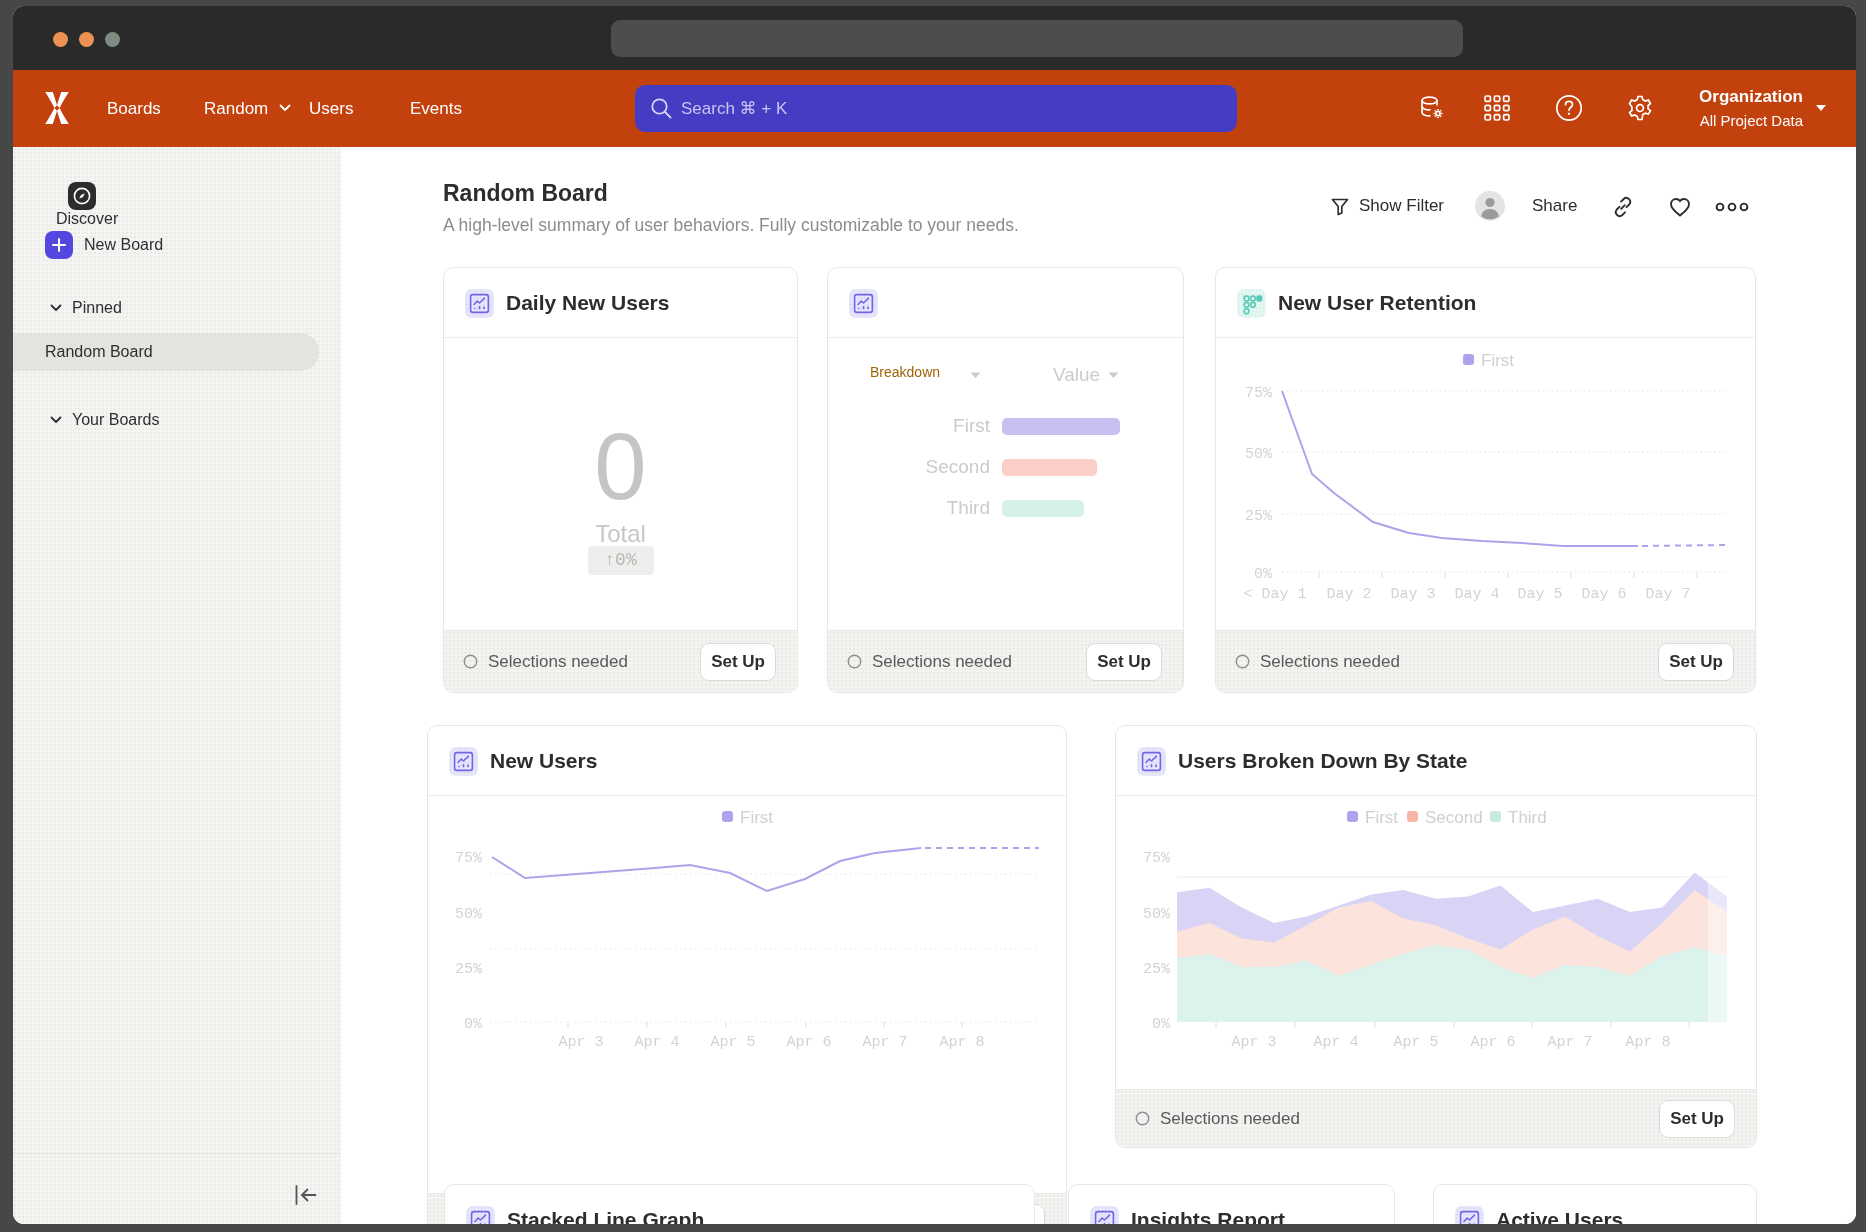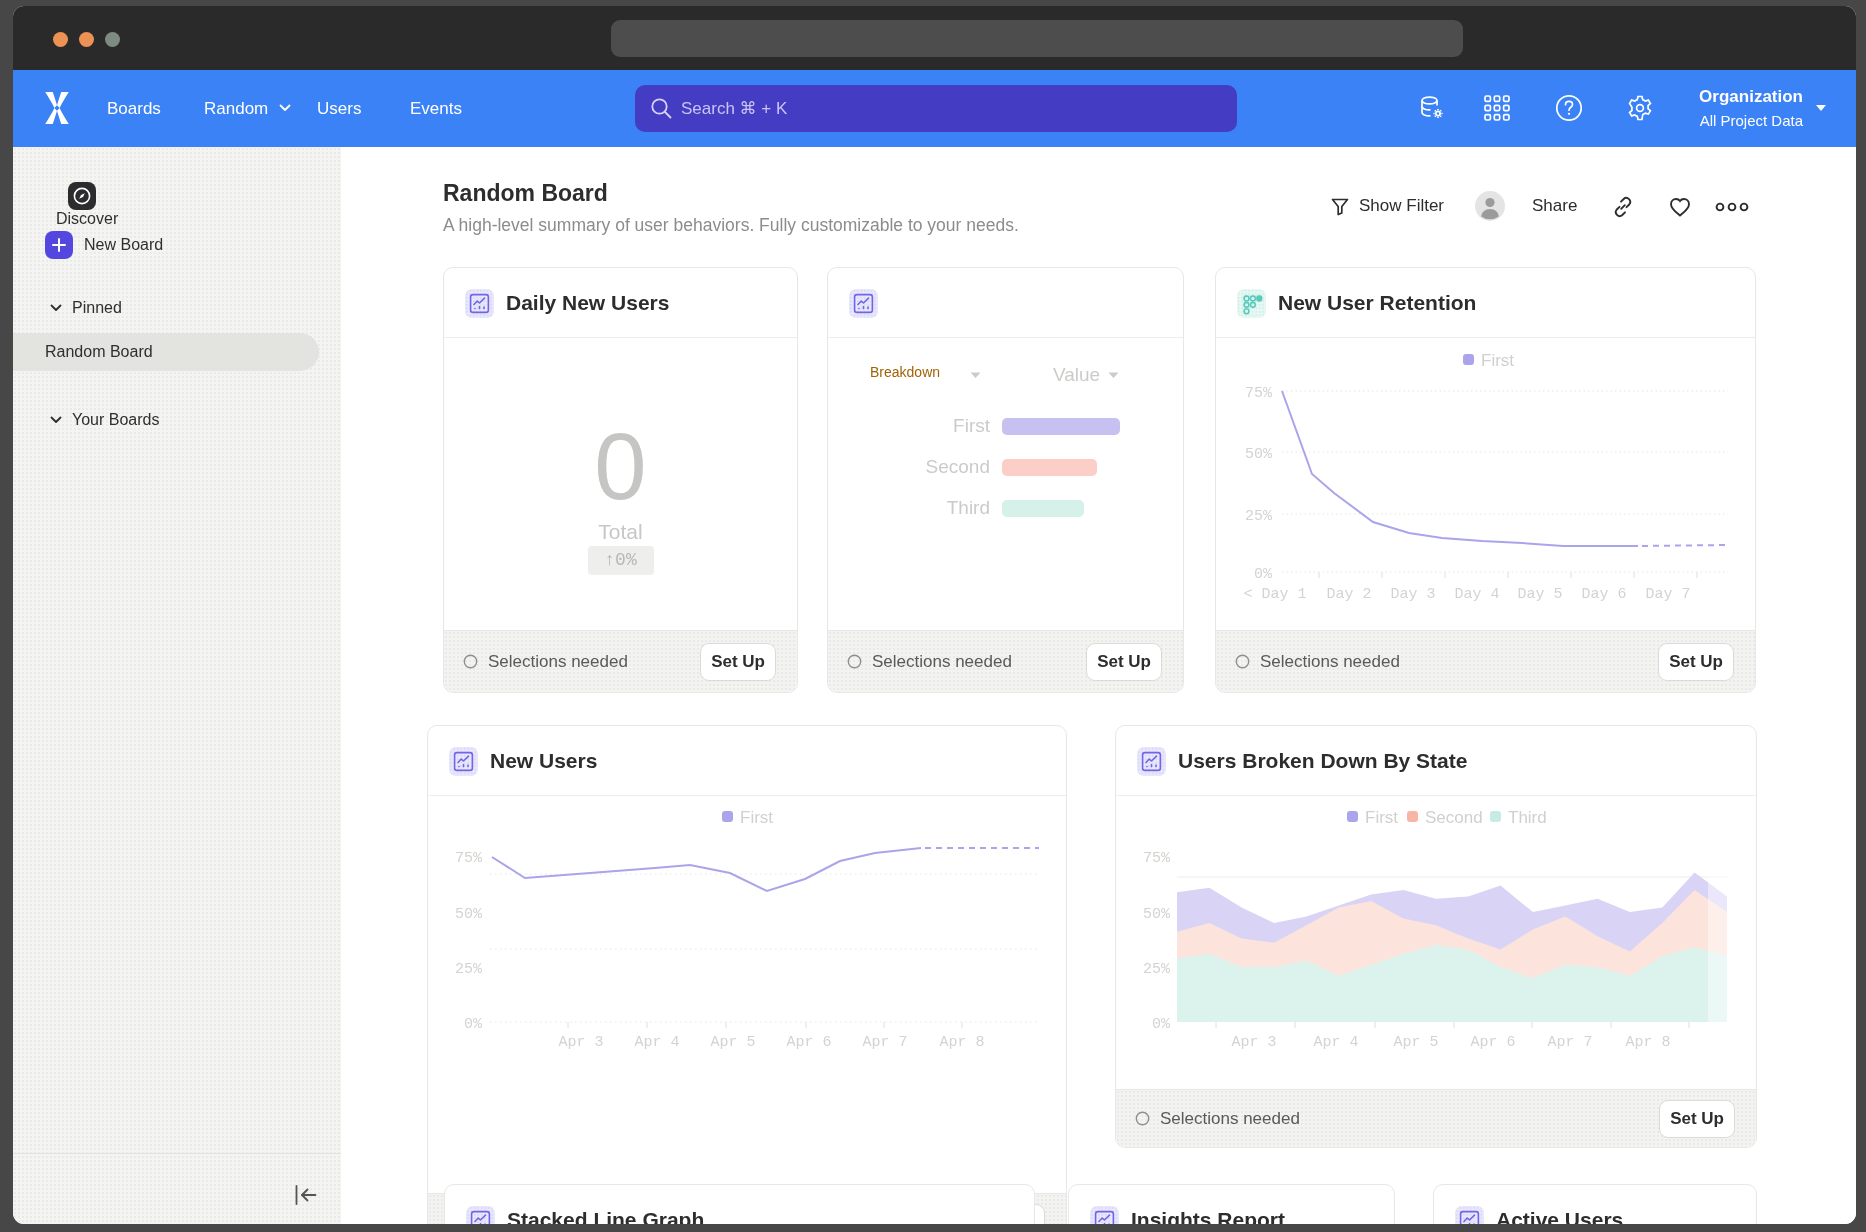--- a/index.html
+++ b/index.html
@@ -4,21 +4,21 @@
 <style>
 * { margin:0; padding:0; box-sizing:border-box; }
 html,body { width:1866px; height:1232px; overflow:hidden; }
 body { background:#474747; font-family:"Liberation Sans", sans-serif; position:relative; }
 .window { position:absolute; left:13px; top:6px; width:1843px; height:1218px; border-radius:11px; background:#fff; overflow:hidden; }
 
 .titlebar { position:absolute; left:0; top:0; width:100%; height:64px; background:#2a2a2b; }
 .dot { position:absolute; width:15px; height:15px; border-radius:50%; top:26px; }
 .urlbar { position:absolute; left:598px; top:14px; width:852px; height:37px; border-radius:9px; background:#4d4d4d; }
 
-.nav { position:absolute; left:0; top:64px; width:100%; height:77px; background:#3b82f6; }
+.nav { position:absolute; left:0; top:64px; width:100%; height:77px; background:#c2410c; }
 .navlink { position:absolute; top:0; height:77px; line-height:77px; color:#fff; font-size:17px; font-weight:500; }
 .search { position:absolute; left:622px; top:15px; width:602px; height:47px; border-radius:10px; background:#453cc4; color:#cac4f3; font-size:17px; line-height:47px; }
 .search .mag { position:absolute; left:14px; top:11px; }
 .search .ph { position:absolute; left:46px; }
 .navicon { position:absolute; top:23px; }
 .org { position:absolute; right:53px; top:14px; text-align:right; color:#fff; }
 .org .o1 { font-size:17px; font-weight:700; line-height:25px; }
 .org .o2 { font-size:15px; line-height:23px; }
 .orgcaret { position:absolute; right:28px; top:33px; }
 
@@ -65,21 +65,21 @@
         <path d="M25.8 3 L18.2 3 C16.4 8.5 15 13 14 16.2 L16.6 19 C19.5 13 23 7.5 25.8 3 Z"></path>
         <path d="M2.2 35 L9.8 35 C11.6 29.5 13 25 14 21.8 L11.4 19 C8.5 25 5 30.5 2.2 35 Z"></path>
         <path d="M25.8 35 L18.2 35 C16.4 29.5 15 25 14 21.8 L16.6 19 C19.5 25 23 30.5 25.8 35 Z"></path>
       </g>
     </svg>
     <div class="navlink" style="left:94px;">Boards</div>
     <div class="navlink" style="left:191px;">Random</div>
     <svg style="position:absolute; left:266px; top:34px;" width="12" height="8" viewBox="0 0 12 8">
         <path d="M1.5 1.5 L6 6 L10.5 1.5" fill="none" stroke="#fff" stroke-width="1.8" stroke-linecap="round" stroke-linejoin="round"></path>
       </svg>
-    <div class="navlink" style="left:304px;text-align:center;">Users</div>
+    <div class="navlink" style="left:296px;text-align:center;">Users</div>
     <div class="navlink" style="left:397px;">Events</div>
     <div class="search">
       <svg class="mag" width="25" height="25" viewBox="0 0 25 25">
           <circle cx="10.5" cy="10.5" r="7.2" fill="none" stroke="#d7d3f6" stroke-width="1.8"></circle>
           <line x1="16" y1="16" x2="21.5" y2="21.5" stroke="#d7d3f6" stroke-width="1.8" stroke-linecap="round"></line>
         </svg>
       <span class="ph">Search ⌘ + K</span>
     </div>
     <svg class="navicon" style="left:1404px;" width="30" height="30" viewBox="0 0 30 30" fill="none" stroke="#fff" stroke-width="1.7">
       <ellipse cx="12.5" cy="7.5" rx="7.5" ry="3.4"></ellipse>
@@ -191,21 +191,21 @@
         <div class="cico">
             <svg width="21" height="21" viewBox="0 0 21 21" fill="none" stroke="#7166e8" stroke-width="1.6">
               <rect x="1.6" y="1.6" width="17.8" height="17.8" rx="2.4"></rect>
               <path d="M5 11.5 L8.2 8 L10.5 10 L15.5 5.2" stroke-linecap="round" stroke-linejoin="round"></path>
               <path d="M6 15.6 L6 15.6 M10.5 13.6 L10.5 15.6 M15 14 L15 15.6" stroke-linecap="round"></path>
             </svg>
           </div>
         <div class="ctitle">Daily New Users</div>
       </div>
       <div style="position:absolute; left:0; top:152px; width:100%; text-align:center; font-size:94px; font-weight:400; color:#c5c5c3; line-height:94px;">0</div>
-      <div style="position:absolute; left:0; top:252px; width:100%; text-align:center; font-size:21px; color:#c7c7c5;">Total</div>
+      <div style="position:absolute; left:0; top:252px; width:100%; text-align:center; font-size:24px; color:#c7c7c5;">Total</div>
       <div style="position:absolute; left:50%; top:278px; margin-left:-33px; width:66px; height:29px; background:#eeeeec; border-radius:4px; text-align:center; line-height:29px; font-size:18px; color:#b8b8b6;" class="mono">↑0%</div>
       <div class="cftr">
         <div class="selneed"><svg width="15" height="15" viewBox="0 0 15 15">
               <circle cx="7.5" cy="7.5" r="6.2" fill="none" stroke="#8f8f8f" stroke-width="1.4"></circle>
             </svg>Selections needed</div>
         <div class="setup">Set Up</div>
       </div>
     </div>
 
     <div class="card" style="left:486px; top:120px; width:357px; height:426px;">

